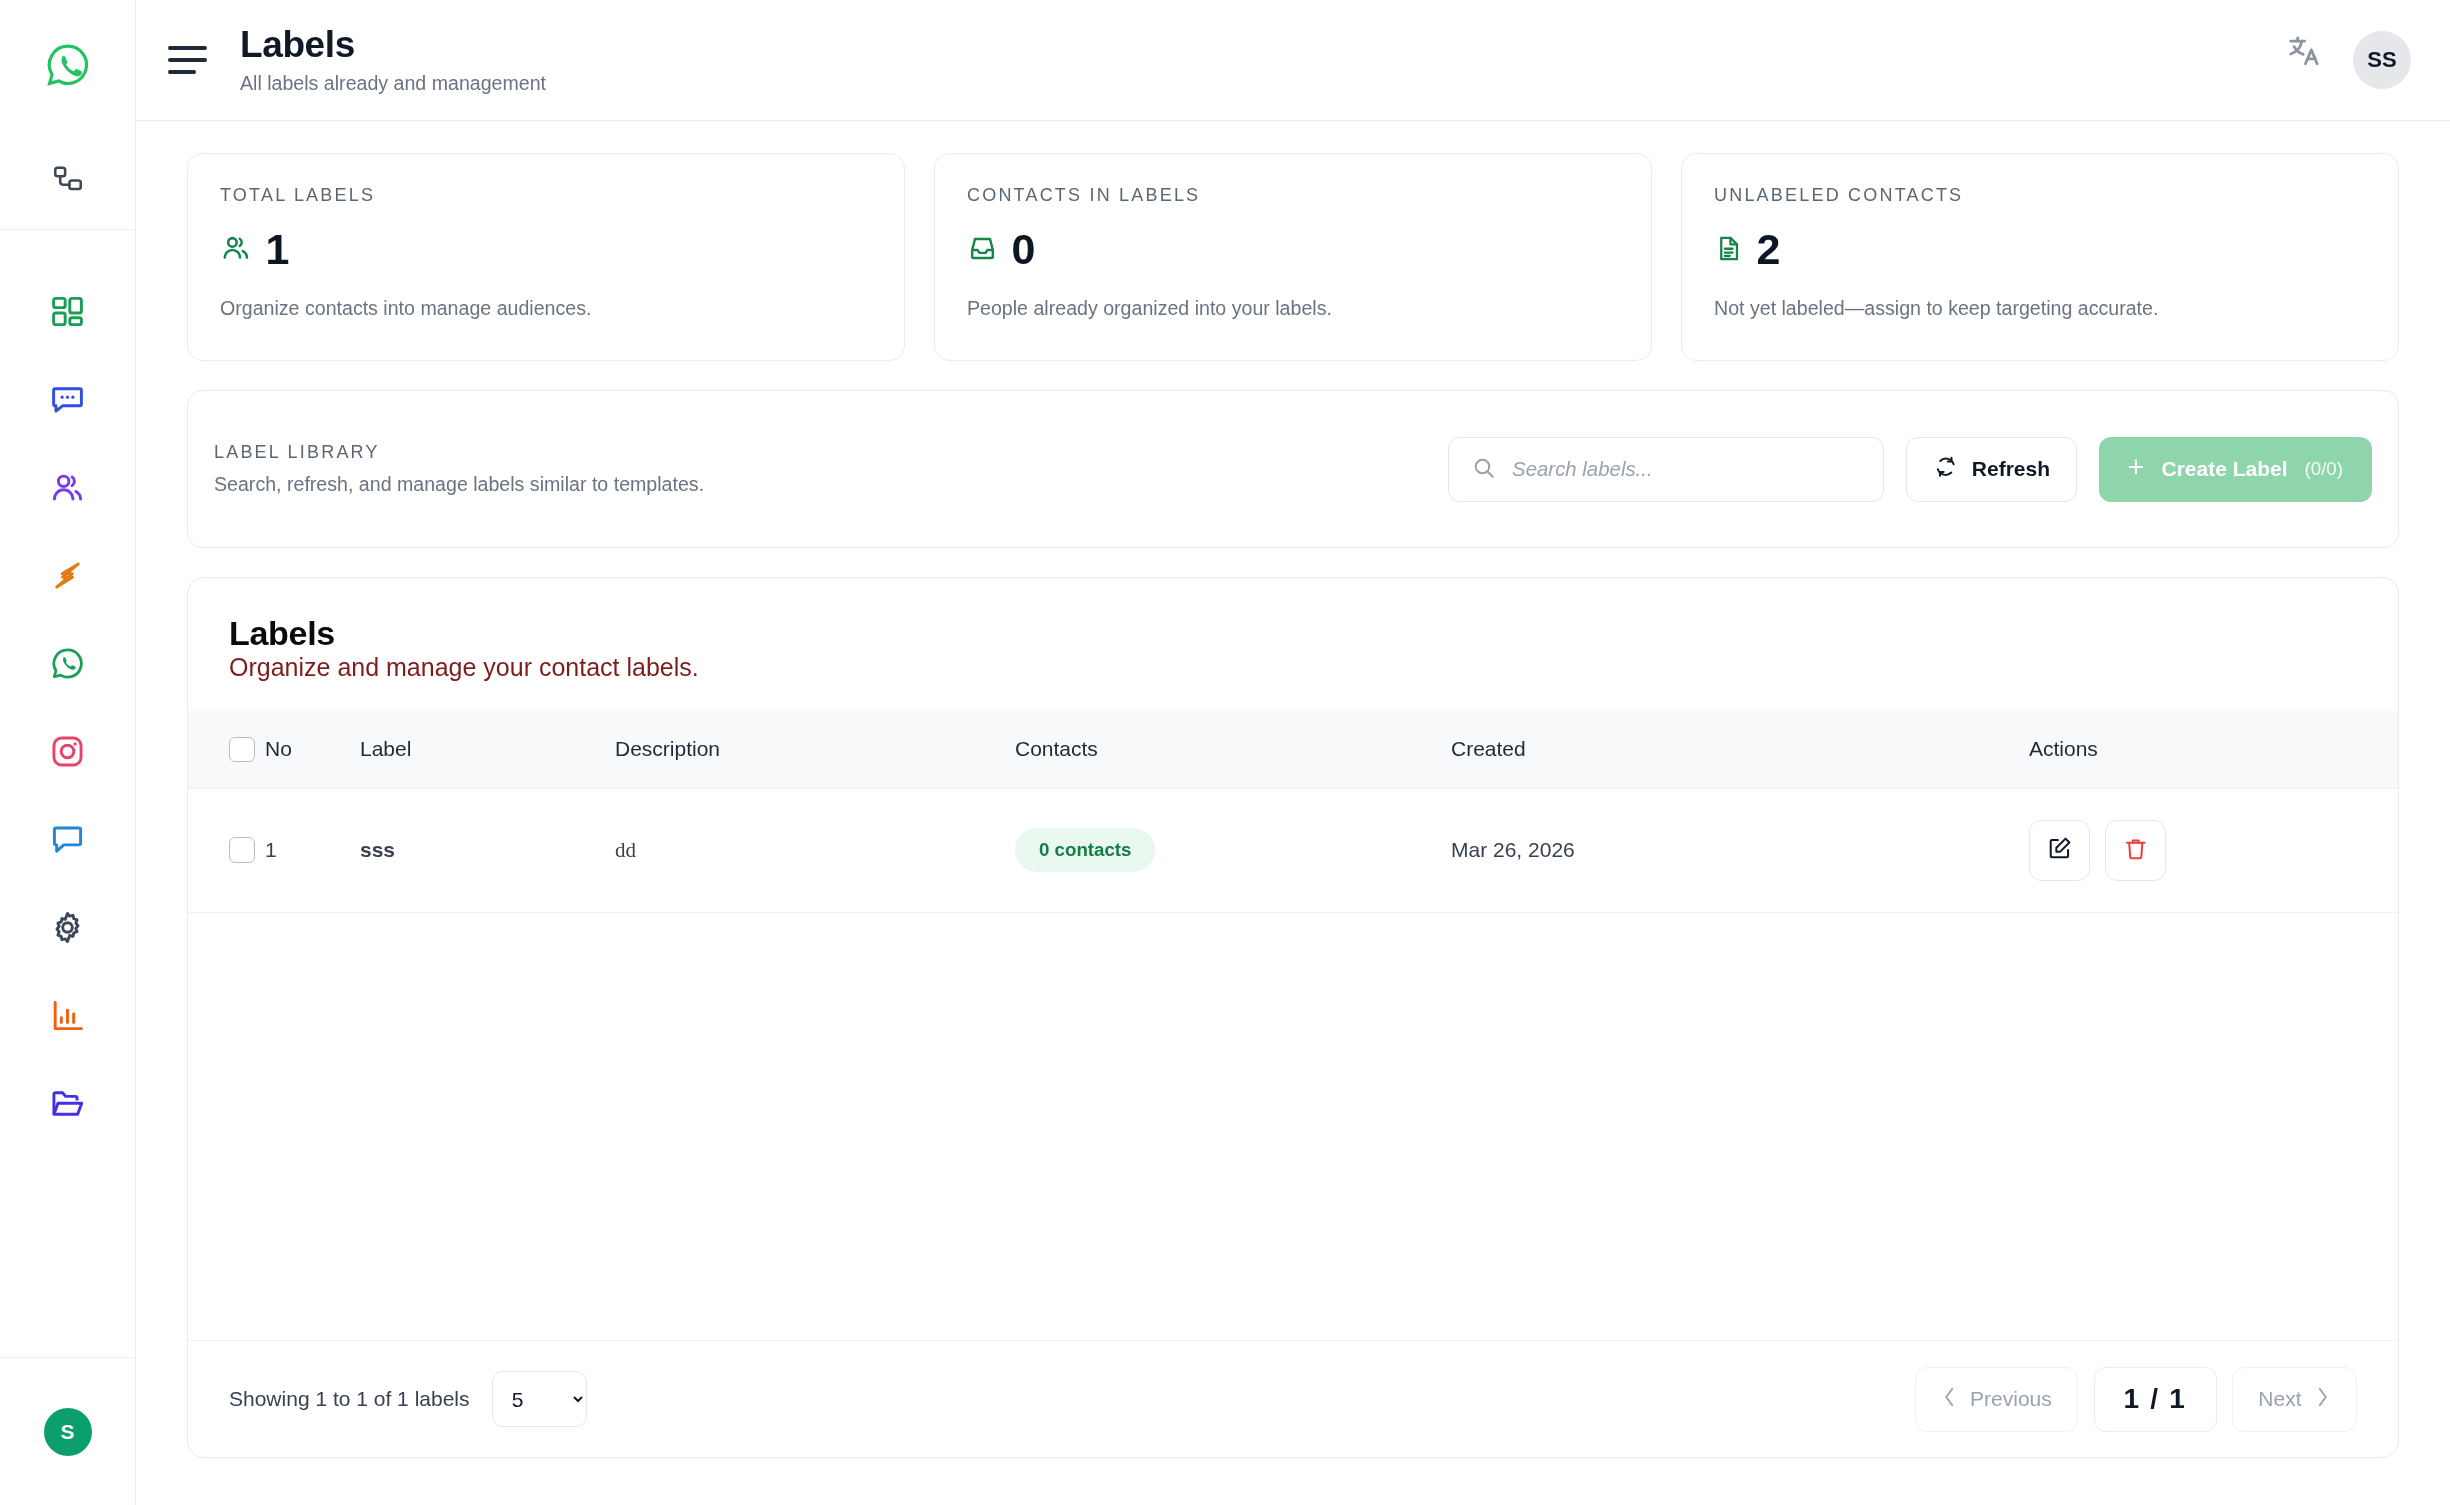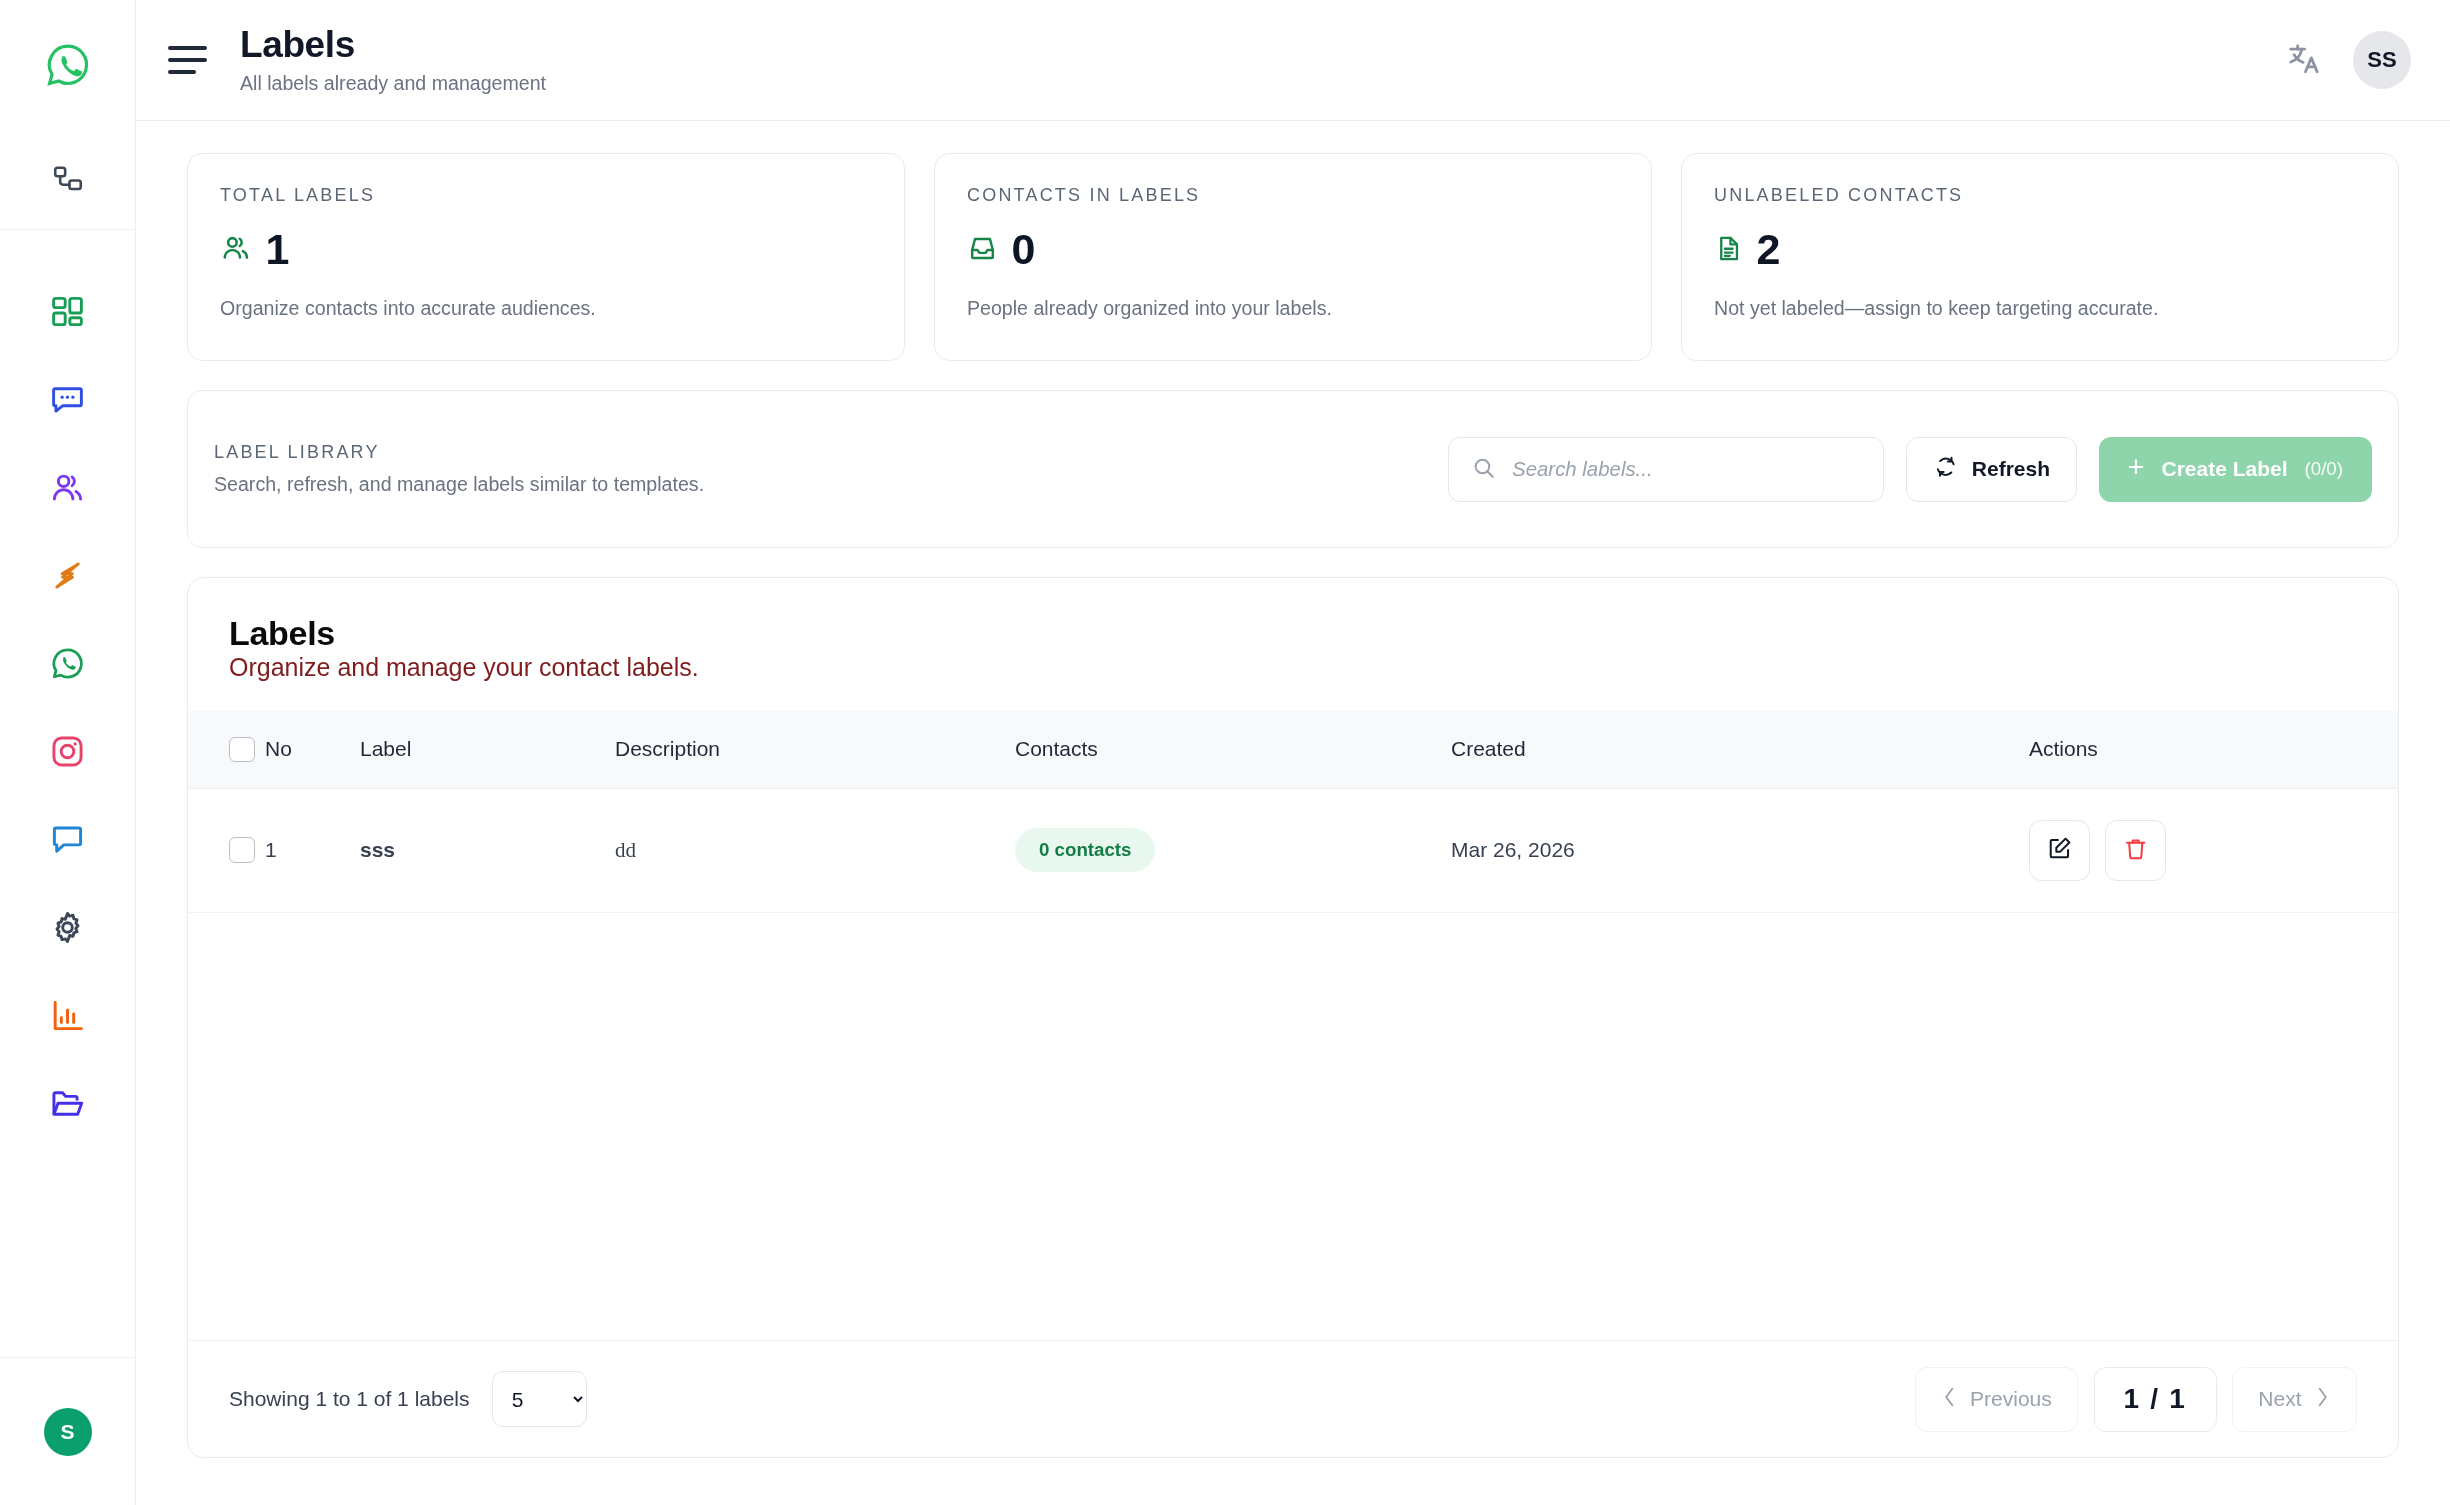--- a/index.html
+++ b/index.html
@@ -85,21 +85,21 @@
     cursor: pointer;
     margin-right: 24px;
   }
   .hamburger span { display: block; height: 4.3px; border-radius: 2.6px; background: #1f2937; }
   .hamburger span:nth-child(1) { width: 39px; }
   .hamburger span:nth-child(2) { width: 39px; }
   .hamburger span:nth-child(3) { width: 28px; }
   .title-block { display: flex; flex-direction: column; justify-content: center; }
   .page-title { font-size: 37px; font-weight: 700; color: #111827; letter-spacing: -0.4px; line-height: 1.1; }
   .page-sub { font-size: 19.6px; color: #6b7280; margin-top: 6.8px; }
-  .topbar-right { margin-left: auto; display: flex; align-items: center; gap: 29px; }
+  .topbar-right { margin-left: auto; display: flex; gap: 29px; }
   .user-avatar {
     width: 58px; height: 58px; border-radius: 50%;
     background: #e5e7eb; color: #111827;
     display: flex; align-items: center; justify-content: center;
     font-size: 22px; font-weight: 600; cursor: pointer;
   }
 
   
   .content {
     flex: 1 1 auto;
@@ -443,21 +443,21 @@
           <span>
             <svg width="32" height="32" viewBox="0 0 24 24" fill="none" stroke="#17854a" stroke-width="1.9" stroke-linecap="round" stroke-linejoin="round">
               <circle cx="9.3" cy="7.8" r="3.2"></circle>
               <path d="M3.6 19.2a5.7 5.7 0 0 1 11.4 0"></path>
               <path d="M14.8 5.1a3.2 3.2 0 0 1 0 5.4"></path>
               <path d="M17.2 14.4a5.7 5.7 0 0 1 3 4.8"></path>
             </svg>
           </span>
           <span class="stat-value">1</span>
         </div>
-        <div class="stat-desc">Organize contacts into accurate audiences.</div>
+        <div class="stat-desc">Organize contacts into manage audiences.</div>
       </div>
 
       <div class="stat-card">
         <div class="stat-label">CONTACTS IN LABELS</div>
         <div class="stat-value-row">
           <span>
             <svg width="31" height="31" viewBox="0 0 24 24" fill="none" stroke="#17854a" stroke-width="1.9" stroke-linecap="round" stroke-linejoin="round">
               <path d="M4 13.2 6.2 4.6h11.6L20 13.2v5.2a1 1 0 0 1-1 1H5a1 1 0 0 1-1-1v-5.2Z"></path>
               <path d="M4 13.2h4.2l1.4 2.2h4.8l1.4-2.2H20"></path>
             </svg>

